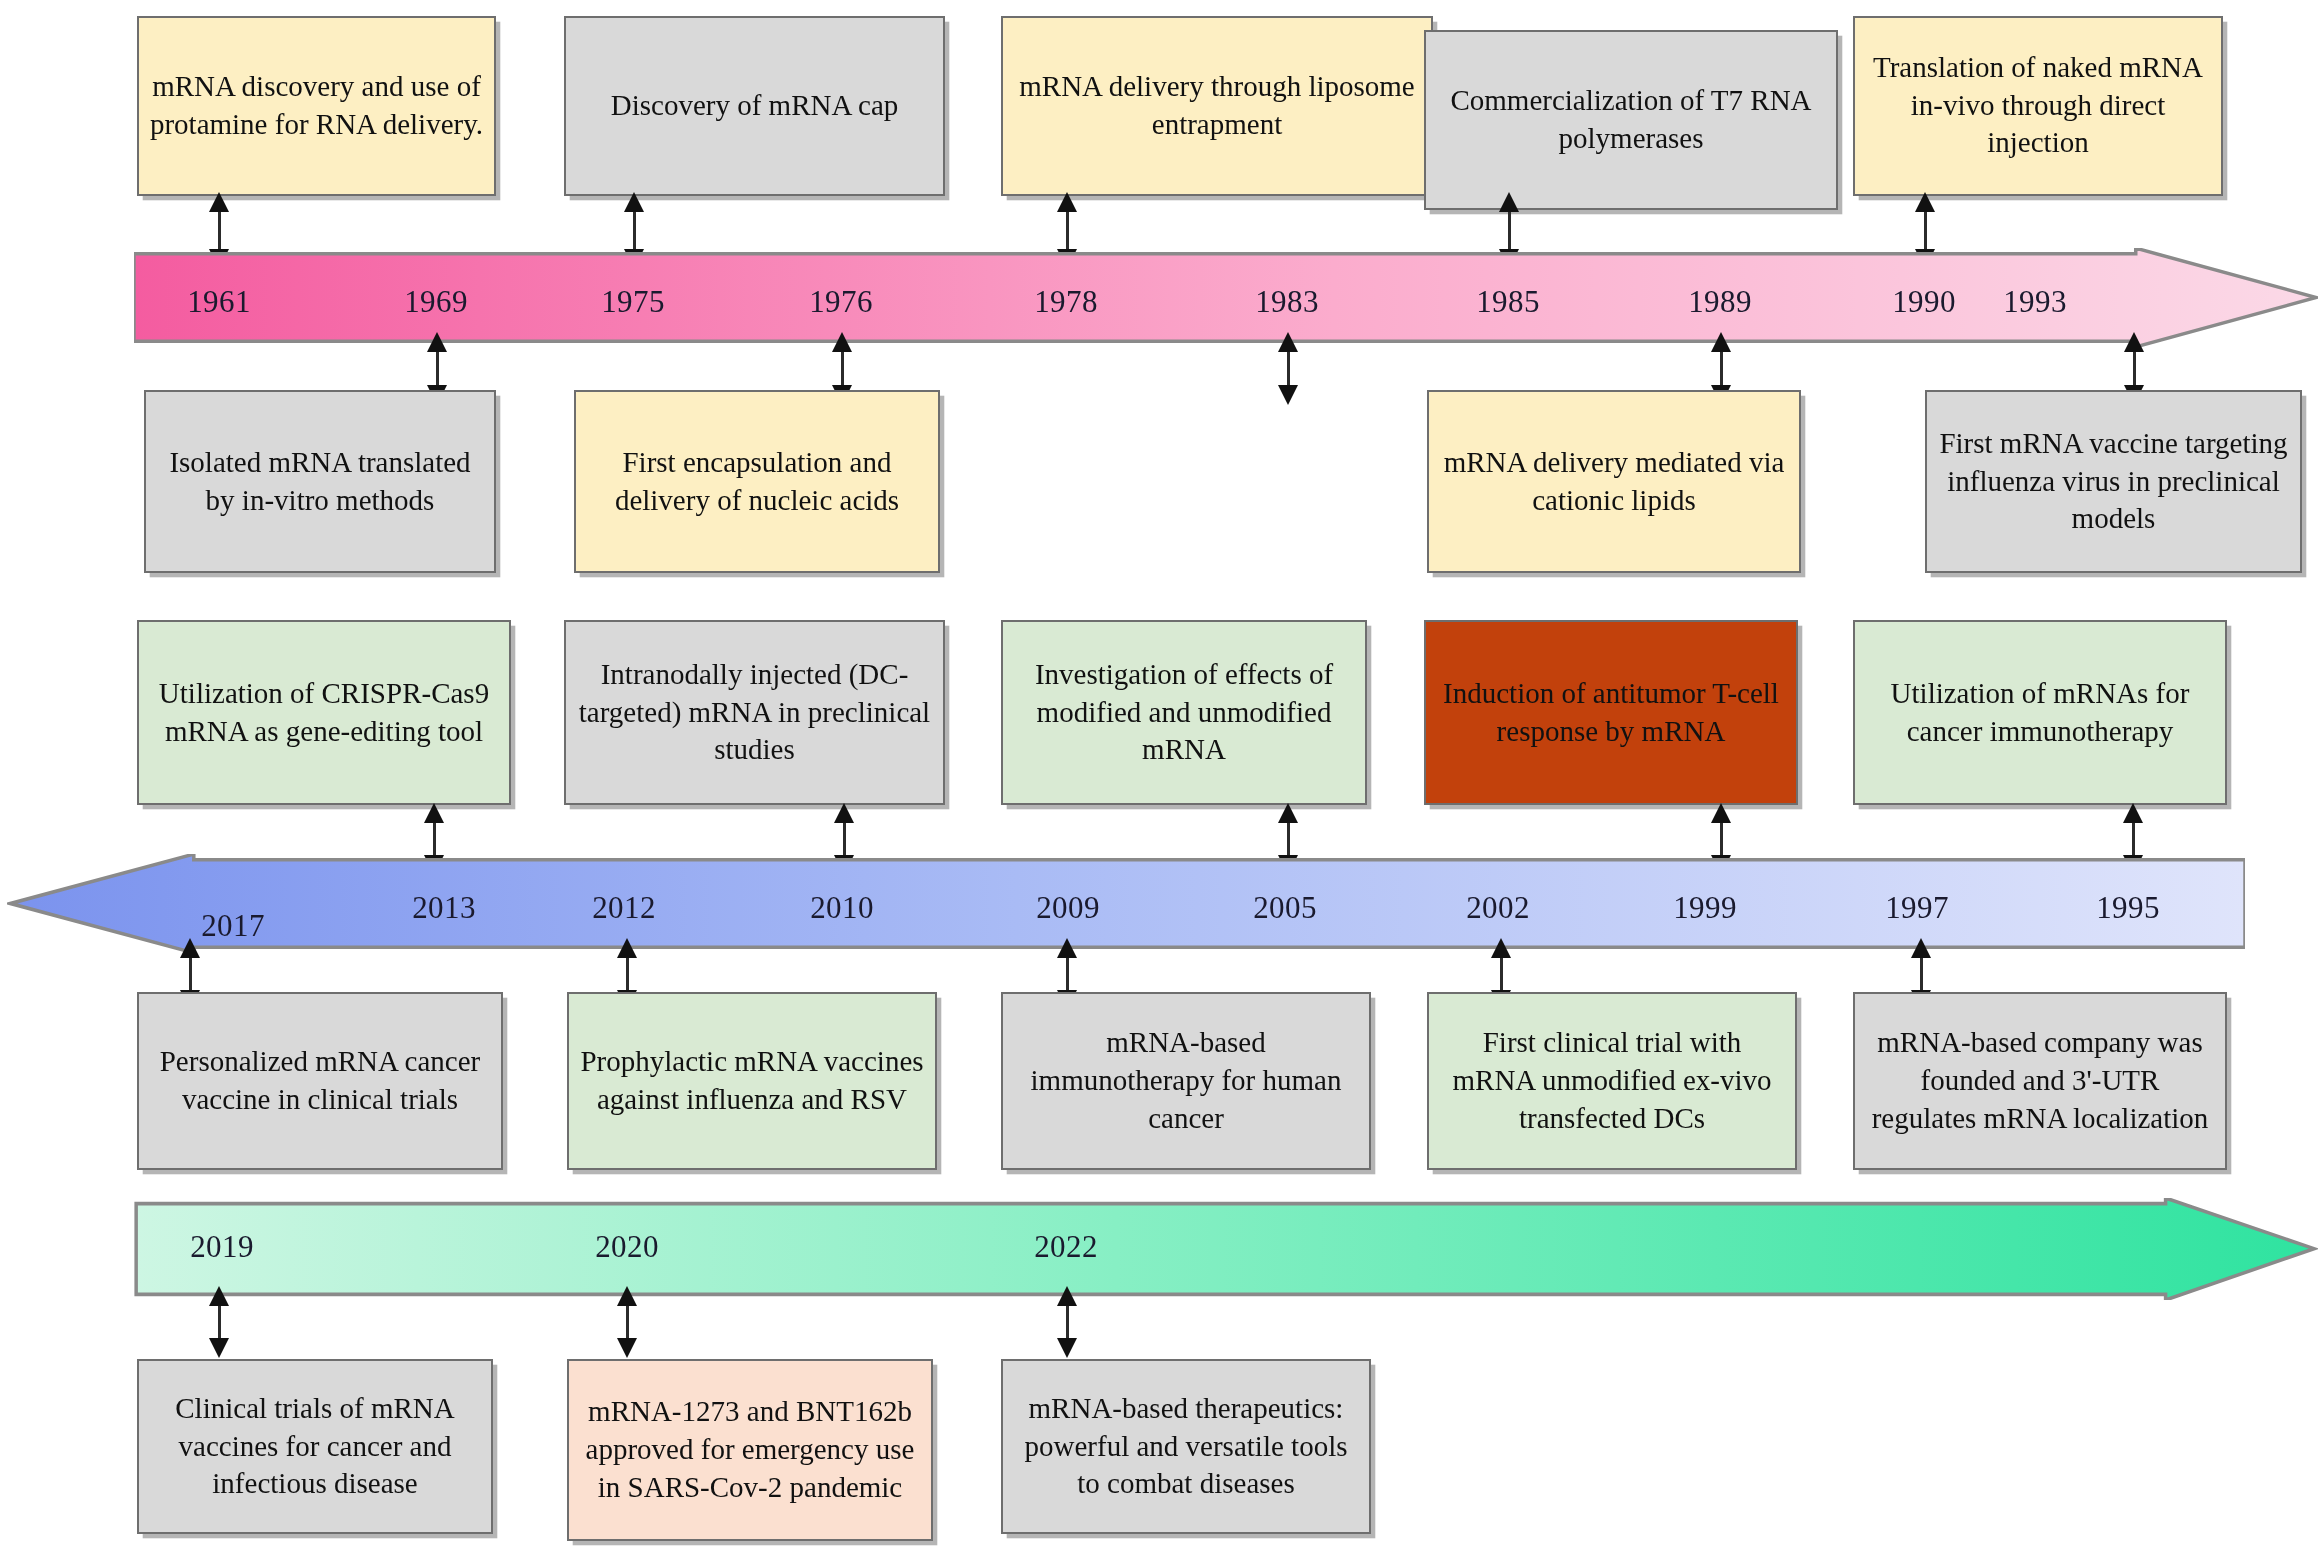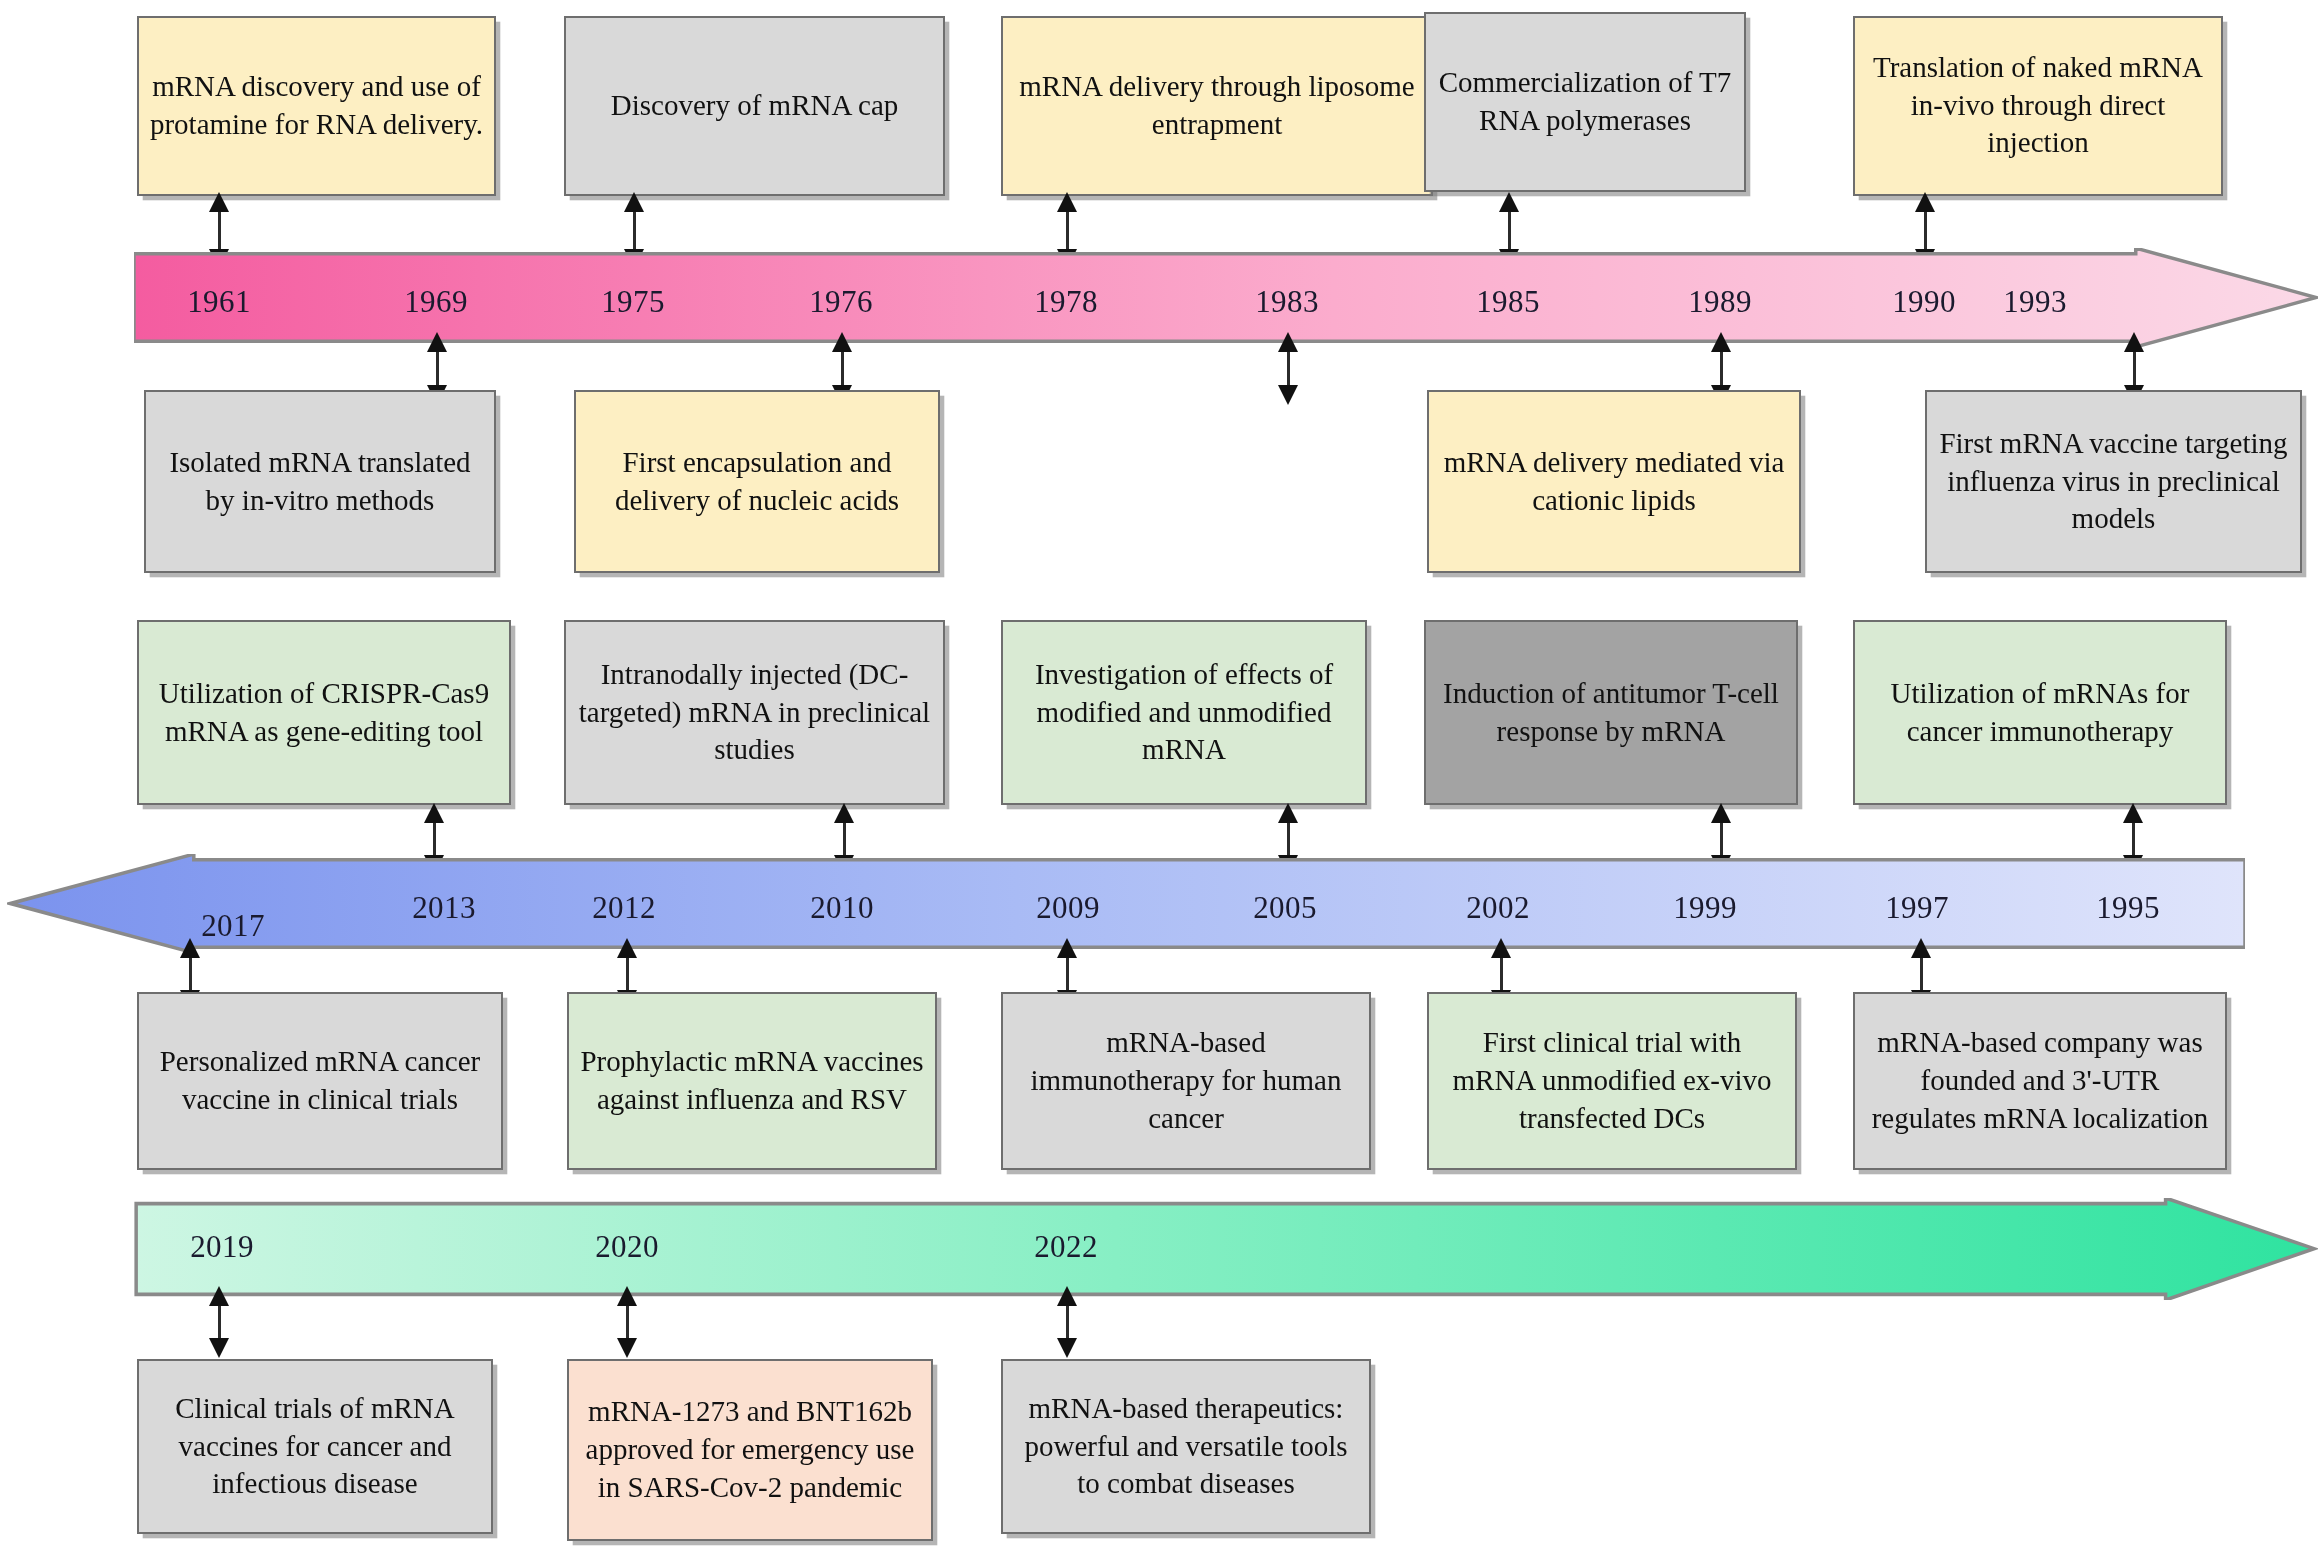--- a/index.html
+++ b/index.html
@@ -18,21 +18,21 @@
     font-size:29px;
     color:#111;
     font-weight:400;
     box-shadow:5px 5px 0 -0.7px rgba(120,120,120,0.55);
   }
   .box .txt{display:block;width:100%;}
   .c-gray  {background:#d9d9d9;}
   .c-cream {background:#fdefc3;}
   .c-green {background:#d9ead3;}
   .c-peach {background:#fbe0d0;}
-  .c-gray2 {background:#a3a3a3;}
+  .c-gray2 {background:#c2410c;}
 
   
   .band{position:absolute;}
   .band .years{position:absolute;top:0;left:0;width:100%;height:100%;}
   .year{
     position:absolute;
     font-size:31px;
     color:#1a1a2e;
     letter-spacing:0.4px;
     transform:translate(-50%,-50%);
@@ -52,21 +52,21 @@
 
   <div class="box c-cream" style="left:137px;top:15.5px;width:359px;height:180px;">
     <span class="txt">mRNA discovery and use of protamine for RNA delivery.</span>
     </div>
   <div class="box c-gray" style="left:564px;top:15.5px;width:381px;height:180px;">
     <span class="txt">Discovery of mRNA cap</span>
     </div>
   <div class="box c-cream" style="left:1001px;top:15.5px;width:432px;height:180px;">
     <span class="txt">mRNA delivery through liposome entrapment</span>
     </div>
-  <div class="box c-gray" style="left:1424px;top:12px;width:322px;height:180px;">
+  <div class="box c-gray" style="left:1424px;top:30px;width:414px;height:180px;">
     <span class="txt">Commercialization of T7 RNA polymerases</span>
     </div>
   <div class="box c-cream" style="left:1853px;top:15.5px;width:370px;height:180px;">
     <span class="txt">Translation of naked mRNA  in-vivo through direct injection</span>
     </div>
 
   <div class="conn" style="left:218px;top:211px;height:39px;">
     <span class="head up"></span>
     <span class="head down"></span>
     </div>

